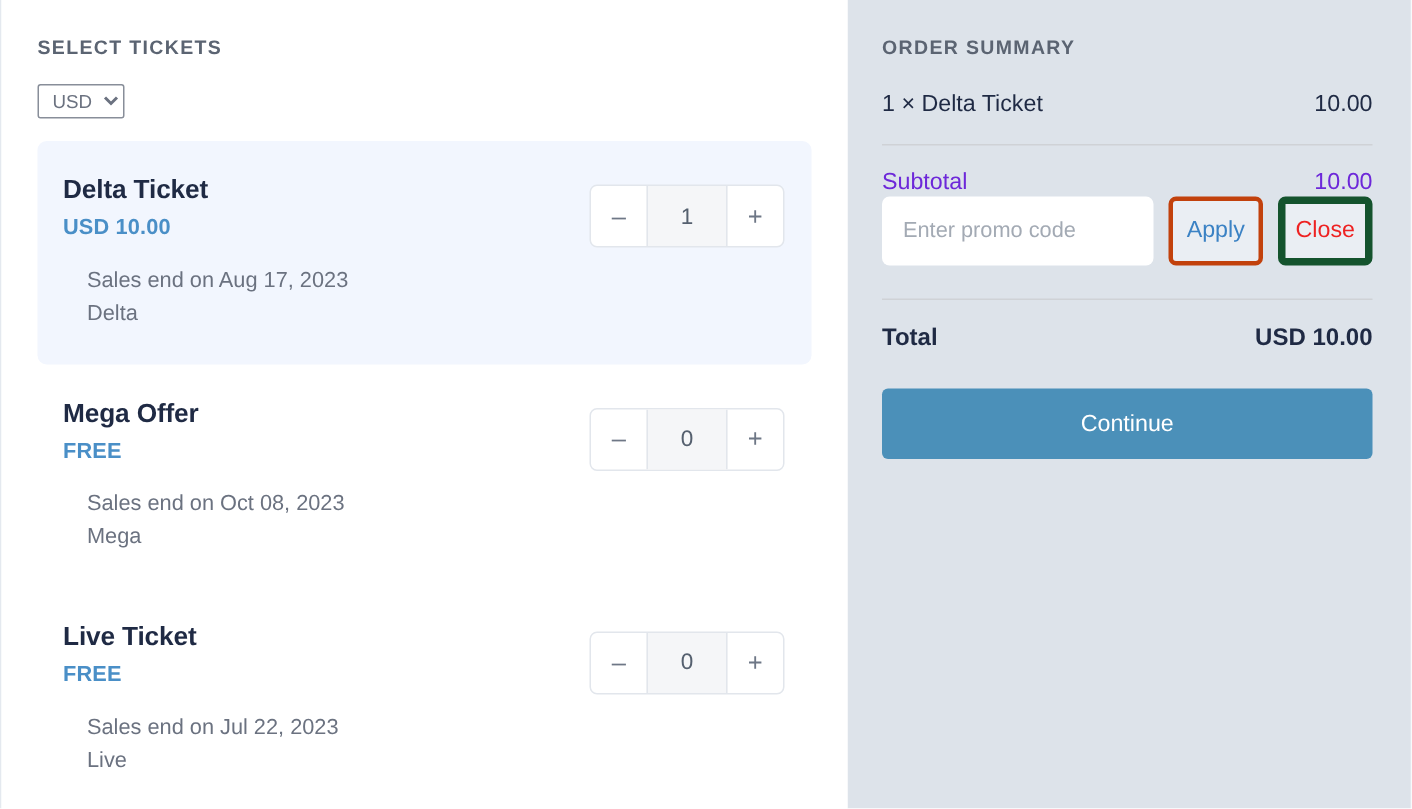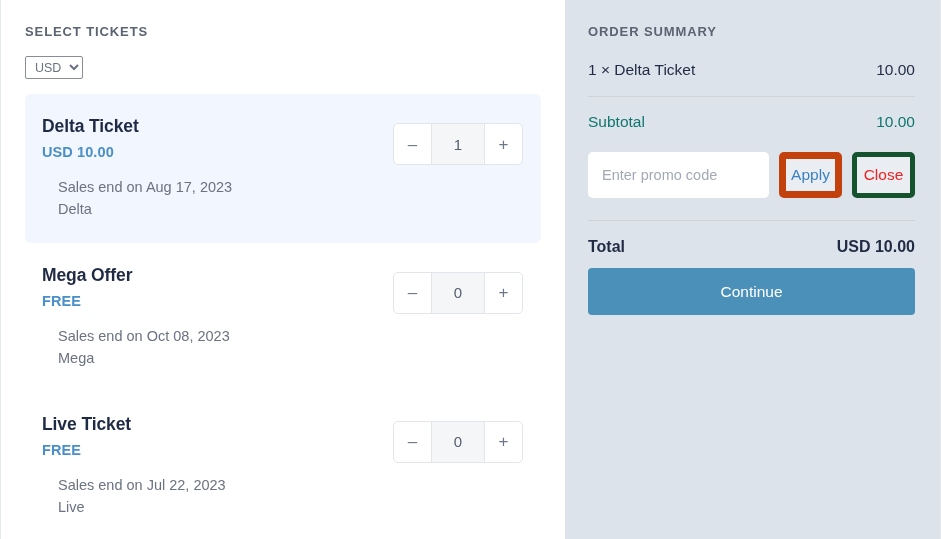--- a/index.html
+++ b/index.html
@@ -158,41 +158,40 @@
     display: flex;
     justify-content: space-between;
     align-items: flex-start;
     font-size: 15.5px;
   }
   .summary-row.item {
     color: #1f2a44;
     padding-bottom: 17px;
   }
   .summary-row.subtotal {
-    color: #0f766e;
+    color: #6d28d9;
     padding-top: 16px;
   }
   .summary-row.total {
     color: #1f2a44;
     font-weight: bold;
     font-size: 16px;
     padding-top: 17px;
   }
 
   .divider {
     height: 1px;
     background: #cfd2d6;
     width: 100%;
   }
 
   .promo-row {
     display: flex;
     align-items: stretch;
     gap: 10px;
-    margin-top: 21px;
     margin-bottom: 22px;
     height: 46px;
   }
   .promo-input {
     flex: 1 1 auto;
     border: none;
     border-radius: 5px;
     background: #ffffff;
     padding: 0 14px;
     font-family: "Liberation Sans", sans-serif;
@@ -209,33 +208,33 @@
     border-radius: 5px;
     background: #eaeef3;
     font-family: "Liberation Sans", sans-serif;
     font-size: 15.5px;
     display: flex;
     align-items: center;
     justify-content: center;
     cursor: pointer;
   }
   .promo-btn.apply {
-    border: 7px solid #c2410c;
+    border: 3px solid #c2410c;
     color: #3b82c4;
   }
   .promo-btn.close {
     border: 5px solid #14532d;
     color: #ee2222;
   }
 
   .continue-btn {
     display: block;
     width: 100%;
     height: 47px;
-    margin-top: 12px;
+    margin-top: 24px;
     border: none;
     border-radius: 4px;
     background: #4b90b9;
     color: #ffffff;
     font-family: "Liberation Sans", sans-serif;
     font-size: 15.5px;
     cursor: pointer;
     line-height: 47px;
     text-align: center;
   }

